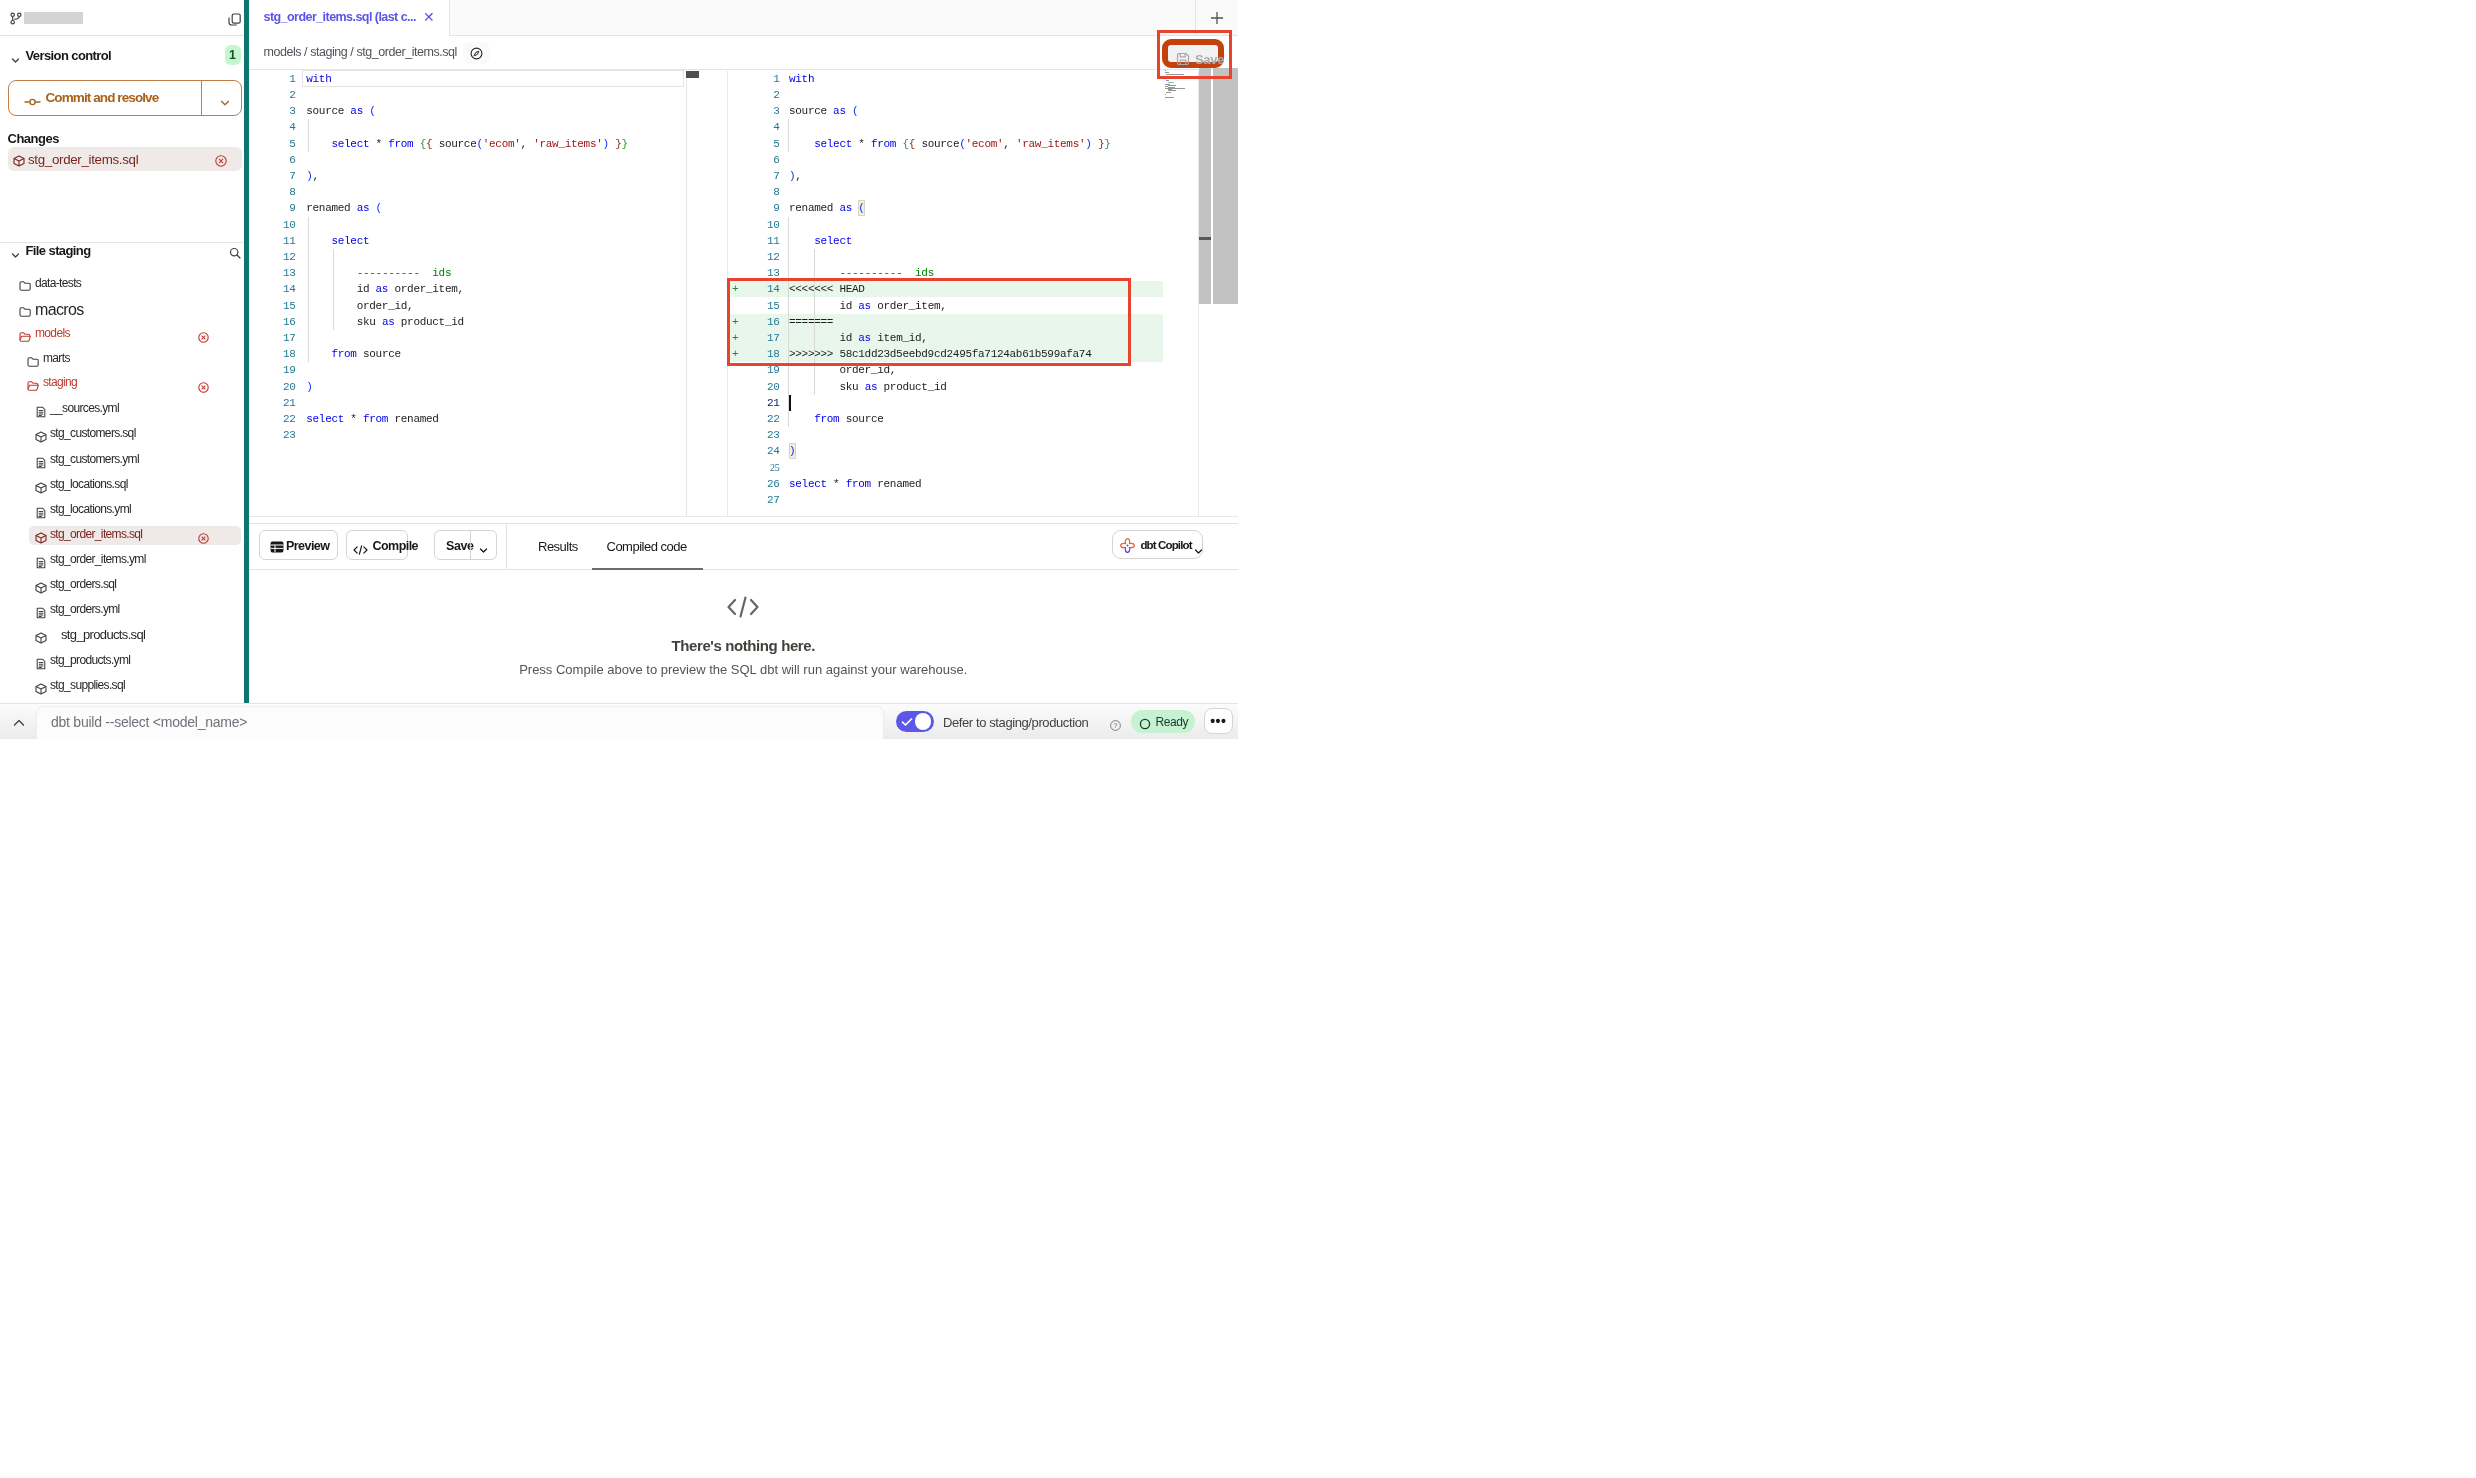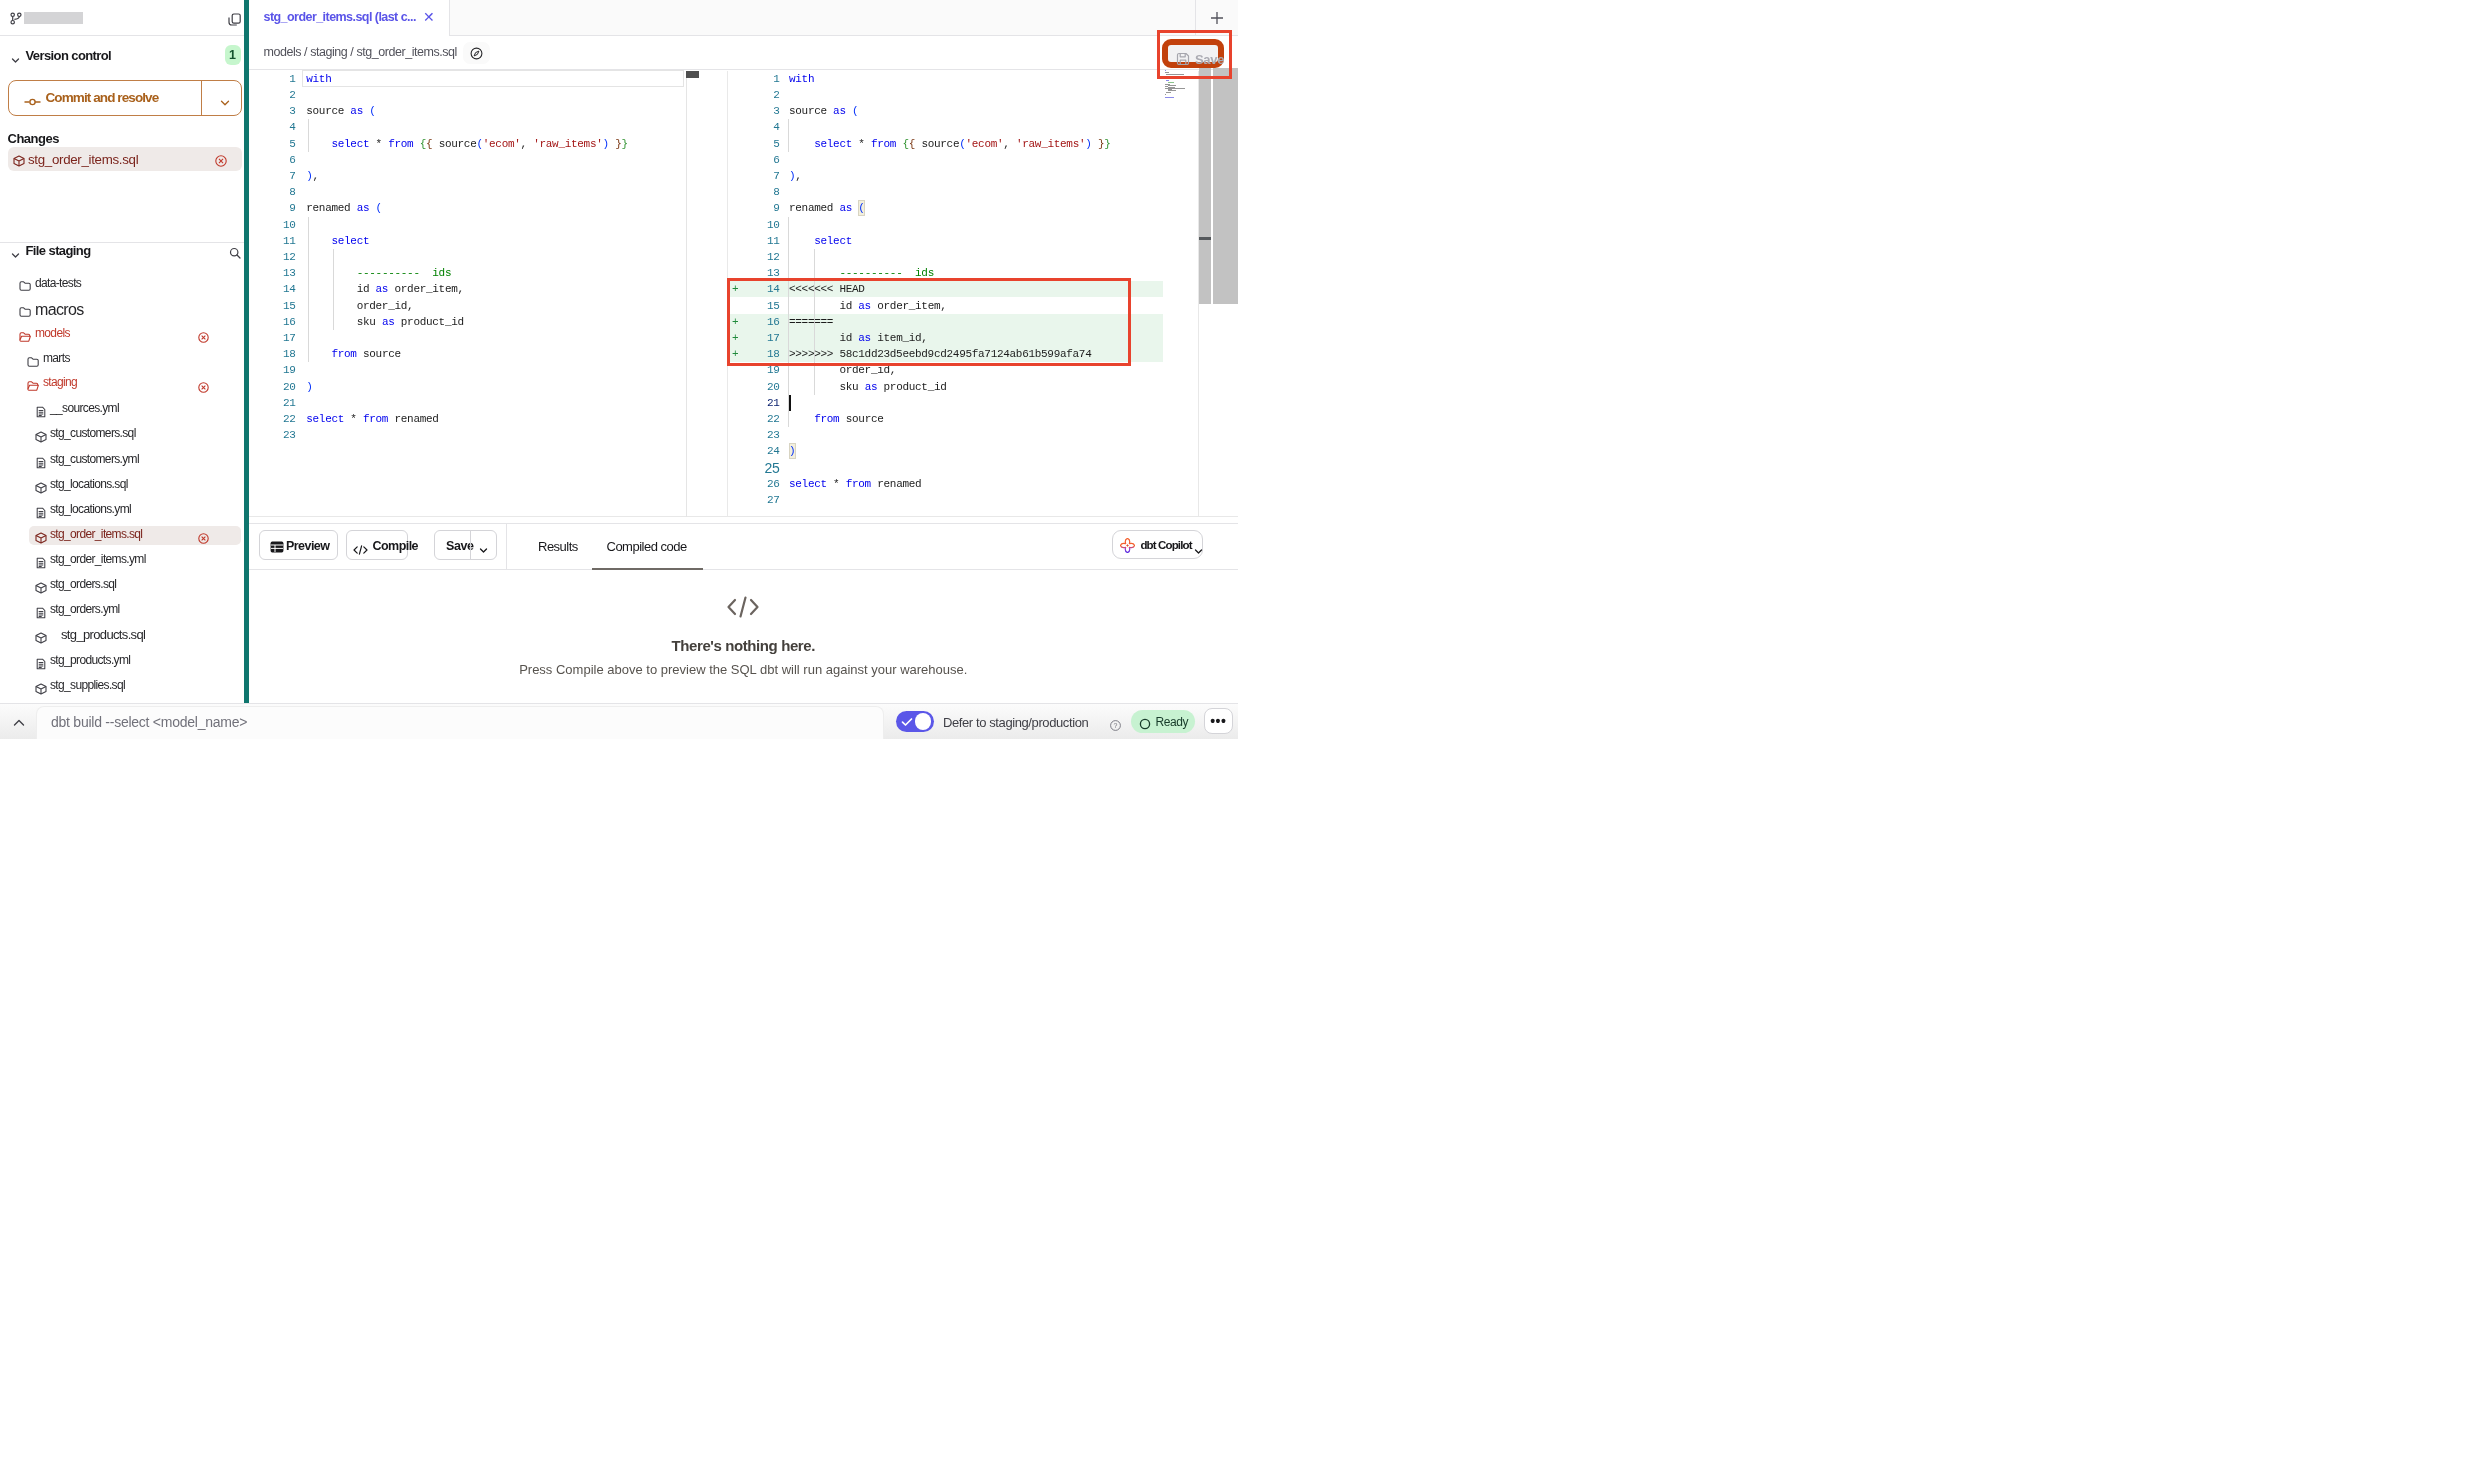--- a/index.html
+++ b/index.html
@@ -303,21 +303,21 @@
 <div style="position:absolute;right:458.5px;top:362.3px;height:16.2px;line-height:16.2px;font-family:'Liberation Mono',monospace;font-size:11px;letter-spacing:-0.3px;color:#237893">19</div>
 <div class="cl" style="left:789px;top:362.3px"><span style="color:#1c1c1c">&nbsp;&nbsp;&nbsp;&nbsp;&nbsp;&nbsp;&nbsp;&nbsp;order_id,</span></div>
 <div style="position:absolute;right:458.5px;top:378.5px;height:16.2px;line-height:16.2px;font-family:'Liberation Mono',monospace;font-size:11px;letter-spacing:-0.3px;color:#237893">20</div>
 <div class="cl" style="left:789px;top:378.5px"><span style="color:#1c1c1c">&nbsp;&nbsp;&nbsp;&nbsp;&nbsp;&nbsp;&nbsp;&nbsp;sku&nbsp;</span><span style="color:#0000ee">as</span><span style="color:#1c1c1c">&nbsp;product_id</span></div>
 <div style="position:absolute;right:458.5px;top:394.7px;height:16.2px;line-height:16.2px;font-family:'Liberation Mono',monospace;font-size:11px;letter-spacing:-0.3px;color:#0b216f">21</div>
 <div style="position:absolute;right:458.5px;top:410.9px;height:16.2px;line-height:16.2px;font-family:'Liberation Mono',monospace;font-size:11px;letter-spacing:-0.3px;color:#237893">22</div>
 <div class="cl" style="left:789px;top:410.9px"><span style="color:#1c1c1c">&nbsp;&nbsp;&nbsp;&nbsp;</span><span style="color:#0000ee">from</span><span style="color:#1c1c1c">&nbsp;source</span></div>
 <div style="position:absolute;right:458.5px;top:427.1px;height:16.2px;line-height:16.2px;font-family:'Liberation Mono',monospace;font-size:11px;letter-spacing:-0.3px;color:#237893">23</div>
 <div style="position:absolute;right:458.5px;top:443.3px;height:16.2px;line-height:16.2px;font-family:'Liberation Mono',monospace;font-size:11px;letter-spacing:-0.3px;color:#237893">24</div>
 <div class="cl" style="left:789px;top:443.3px"><span style="color:#0431fa">)</span></div>
-<div style="position:absolute;right:458.5px;top:459.5px;height:16.2px;line-height:16.2px;font-family:Liberation Sans, sans-serif;font-size:14px;letter-spacing:-0.3px;color:#237893">25</div>
+<div style="position:absolute;right:458.5px;top:459.5px;height:16.2px;line-height:16.2px;font-family:Liberation Serif, serif;font-size:10px;letter-spacing:-0.3px;color:#237893">25</div>
 <div style="position:absolute;right:458.5px;top:475.7px;height:16.2px;line-height:16.2px;font-family:'Liberation Mono',monospace;font-size:11px;letter-spacing:-0.3px;color:#237893">26</div>
 <div class="cl" style="left:789px;top:475.7px"><span style="color:#0000ee">select</span><span style="color:#1c1c1c">&nbsp;*&nbsp;</span><span style="color:#0000ee">from</span><span style="color:#1c1c1c">&nbsp;renamed</span></div>
 <div style="position:absolute;right:458.5px;top:491.9px;height:16.2px;line-height:16.2px;font-family:'Liberation Mono',monospace;font-size:11px;letter-spacing:-0.3px;color:#237893">27</div>
 
 <div class="abs" style="left:789px;top:394.7px;width:1.5px;height:16.2px;background:#111"></div>
 
 <div class="abs" style="left:857.8px;top:200.3px;width:7.5px;height:16.2px;background:#f3efdc;border:1px solid #d8d4c2"></div>
 <div class="cl" style="left:858.3px;top:200.3px"><span style="color:#0431fa">(</span></div>
 
 <div class="abs" style="left:788.5px;top:443.3px;width:7.5px;height:16.2px;background:#f3efdc;border:1px solid #d8d4c2"></div>

